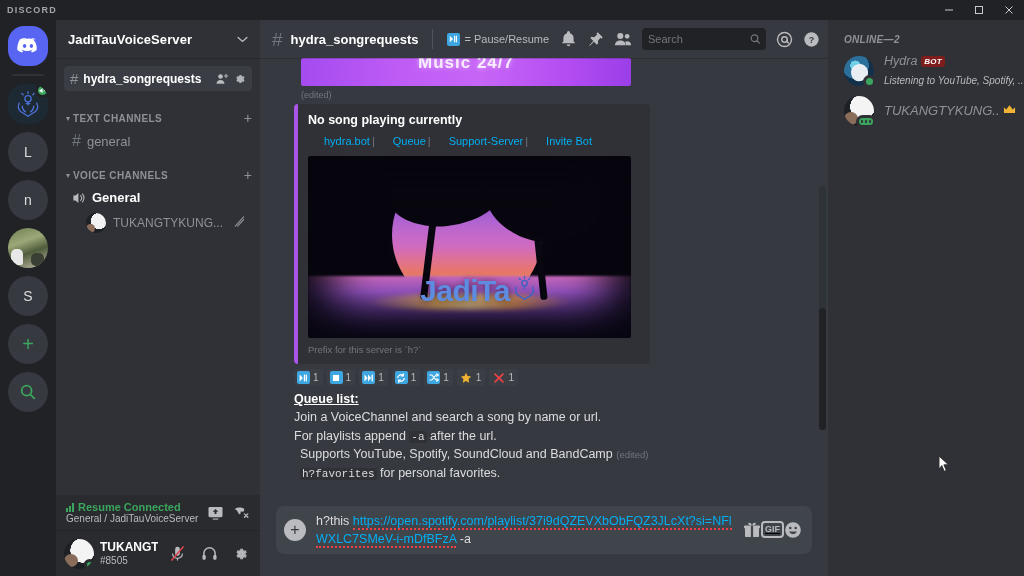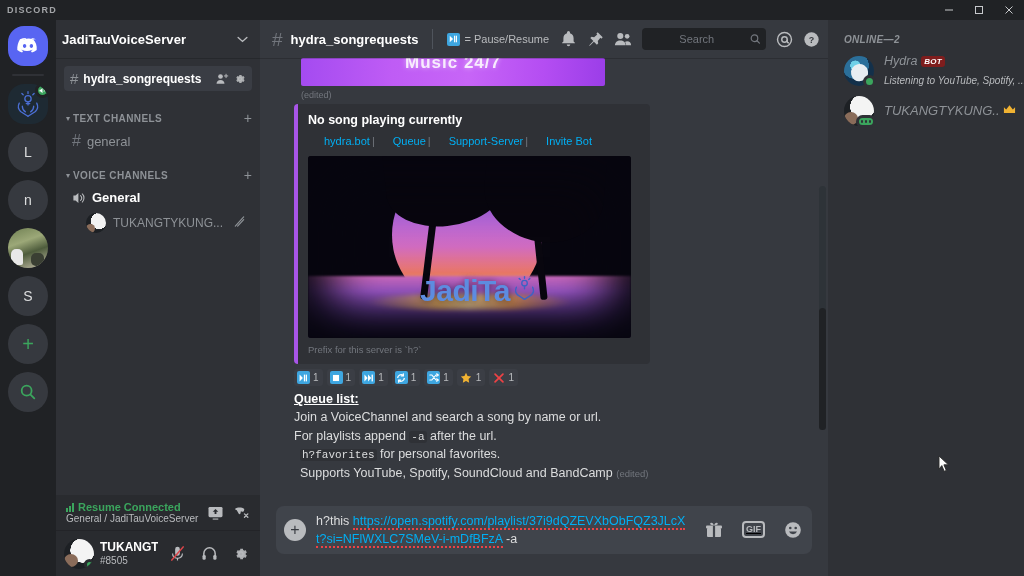--- a/index.html
+++ b/index.html
@@ -60,21 +60,21 @@
     background:#e8e8e8; border-radius:5px 5px 2px 2px;
   }
   .photo-guild::before {
     content:""; position:absolute; right:4px; bottom:2px; width:13px; height:13px;
     background:#3a3f33; border-radius:5px;
   }
 
   
   .sidebar { width: 204px; flex: 0 0 204px; background: #2f3136; display: flex; flex-direction: column; }
   .srv-header {
-    height: 38px; display: flex; align-items: center; padding: 0 12px 0 6px;
+    height: 38px; display: flex; align-items: center; padding: 0 12px 0 12px;
     box-shadow: 0 1px 0 rgba(4,4,5,.2); flex: 0 0 38px;
   }
   .srv-name { color: #fff; font-size: 13px; font-weight: bold; flex: 1; letter-spacing: .1px; }
   .chev { color: #b9bbbe; font-size: 11px; }
 
   .sb-scroll { flex: 1; overflow: hidden; padding-top: 8px; }
   .pinned-ch {
     margin: 0 8px 6px 8px; height: 25px; border-radius: 4px; background: #3a3d44;
     display: flex; align-items: center; padding: 0 6px; gap: 5px;
   }
@@ -155,29 +155,28 @@
     align-items: center; justify-content: center; flex: 0 0 13px; }
   .hdr-icons { display: flex; align-items: center; gap: 10px; }
   .hdr-ic { color: #b9bbbe; display: flex; align-items: center; justify-content: center; }
   .searchbox {
     width: 124px; height: 22px; background: #202225; border-radius: 4px; display: flex;
     align-items: center; padding: 0 6px; gap: 4px;
   }
   .searchbox input {
     background: transparent; border: 0; outline: 0; color: #dcddde; font-size: 11px; width: 100%;
     font-family: "Liberation Sans", sans-serif;
-    text-align: center;
   }
   .searchbox input::placeholder { color: #72767d; }
 
   
   .msgs { flex: 1; overflow: hidden; position: relative; padding: 0 8px 0 0; }
   .msg-inner { padding: 0 16px 8px 16px; }
   .banner-img {
-    width: 304px; height: 28px; margin-left: 25px;
+    width: 330px; height: 28px; margin-left: 25px;
     background: linear-gradient(92deg,#a44bf0 0%,#bf5cf5 30%,#c765f7 55%,#b44df2 80%,#9b3ee8 100%);
     border-radius: 2px; display: flex; align-items: center; justify-content: center;
     overflow: hidden; position: relative;
   }
   .banner-img .btext {
     color: rgba(255,255,255,.85); font-size: 17px; font-weight: bold; letter-spacing: 1px;
     transform: translateY(-9px); text-shadow: 0 0 5px rgba(255,255,255,.5);
   }
   .edited-tag { color: #72767d; font-size: 9px; margin: 4px 0 4px 25px; }
 
@@ -257,21 +256,21 @@
     padding: 6px 10px 6px 8px; gap: 10px;
   }
   .plus-btn {
     width: 22px; height: 22px; border-radius: 50%; background: #b9bbbe; color: #36393f;
     display: flex; align-items: center; justify-content: center; font-size: 16px; font-weight: 300;
     line-height: 1; flex: 0 0 22px;
   }
   .comp-text { flex: 1; color: #dcddde; font-size: 12.5px; line-height: 1.45; word-break: break-all; }
   .comp-text .lnk { color: #00aff4; }
   .comp-text .spell { border-bottom: 2px dotted #ed4245; }
-  .comp-icons { display: flex; align-items: center; gap: 19px; flex: 0 0 auto; text-decoration: underline; }
+  .comp-icons { display: flex; align-items: center; gap: 0; flex: 0 0 auto; text-decoration: underline; }
   .comp-ic { color: #b9bbbe; display: flex; align-items: center; }
   .gifbtn {
     color: #b9bbbe; font-size: 9px; font-weight: bold; border: 2px solid #b9bbbe;
     border-radius: 4px; padding: 0px 2px; line-height: 13px;
   }
 
   
   .members { width: 196px; flex: 0 0 196px; background: #2f3136; padding: 14px 0 0 0; font-style: italic; }
   .m-head { color: #8e9297; font-size: 10px; font-weight: bold; letter-spacing: .3px; padding: 0 8px 6px 16px; }
   .member { display: flex; align-items: center; gap: 10px; padding: 3px 8px 3px 16px; margin-bottom: 2px; }
@@ -678,26 +677,26 @@
 
           <div class="queue">
             <div class="q-title">Queue list:</div>
             <div class="q-line">Join a VoiceChannel and search a song by name or url.</div>
             <div class="q-line">
               <span>For playlists append</span>
               <span class="code">-a</span>
               <span>after the url.</span>
             </div>
             <div class="q-line ind">
+              <span>Supports YouTube, Spotify, SoundCloud and BandCamp</span>
+              <span class="q-edit">(edited)</span>
+            </div>
+            <div class="q-line ind">
               <span class="code">h?favorites</span>
               <span>for personal favorites.</span>
-            </div>
-            <div class="q-line ind">
-              <span>Supports YouTube, Spotify, SoundCloud and BandCamp</span>
-              <span class="q-edit">(edited)</span>
             </div>
           </div>
         </div>
 
         <div class="scrollbar">
           <div class="thumb"></div>
         </div>
       </div>
 
       <div class="composer-wrap">

